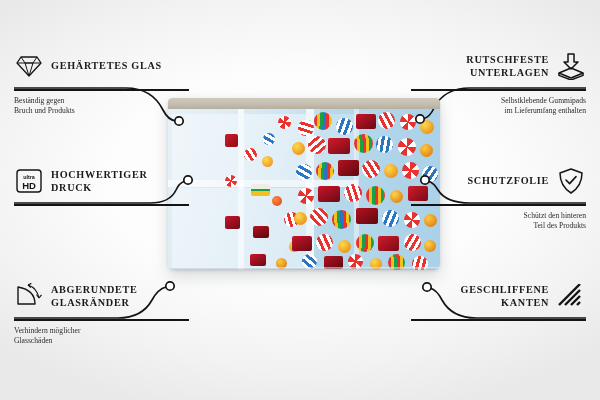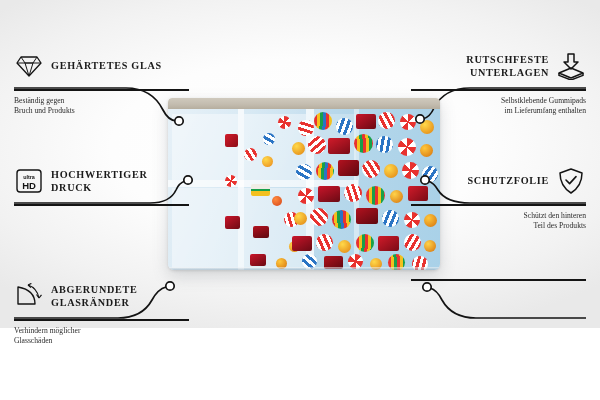--- a/index.html
+++ b/index.html
@@ -2,21 +2,21 @@
 <html><head>
 <meta charset="utf-8">
 <style>
   html,body{margin:0;padding:0;}
   body{
     width:600px;height:400px;overflow:hidden;
     font-family:"Liberation Serif", serif;
     background:#ffffff;
   }
   #stage{
-    position:relative;width:600px;height:328px;
+    position:relative;width:600px;height:400px;
     background:
       radial-gradient(ellipse 70% 60% at 50% 45%, #ffffff 0%, #fdfdfd 45%, #f2f2f2 78%, #e9e9e9 100%);
     text-decoration: underline;
   }
   
   .feature{position:absolute;width:175px;}
   .feature.left{text-align:left;}
   .feature.right{text-align:right;}
   .feat-head{display:flex;align-items:center;gap:7px;height:40px;}
   .feature.right .feat-head{flex-direction:row-reverse;}
@@ -263,16 +263,30 @@
         </svg>
       </span>
       <div class="title">SCHUTZFOLIE</div>
     </div>
     <div class="rule"></div>
     <div class="desc">Schützt den hinteren
 Teil des Produkts</div>
   </div>
 
   <div class="feature right" id="f-ground">
+    <div class="feat-head">
+      <span class="icon">
+        <svg width="28" height="24" viewBox="0 0 28 24">
+          <g stroke="#141414" stroke-width="2.4" stroke-linecap="butt">
+            <line x1="2" y1="21" x2="23" y2="0"></line>
+            <line x1="8" y1="21" x2="23" y2="6"></line>
+            <line x1="14" y1="21" x2="23" y2="12"></line>
+            <line x1="20" y1="21" x2="23" y2="18"></line>
+          </g>
+        </svg>
+      </span>
+      <div class="title">GESCHLIFFENE
+KANTEN</div>
+    </div>
     <div class="rule"></div>
   </div>
 
 </div>
 
 </body></html>

